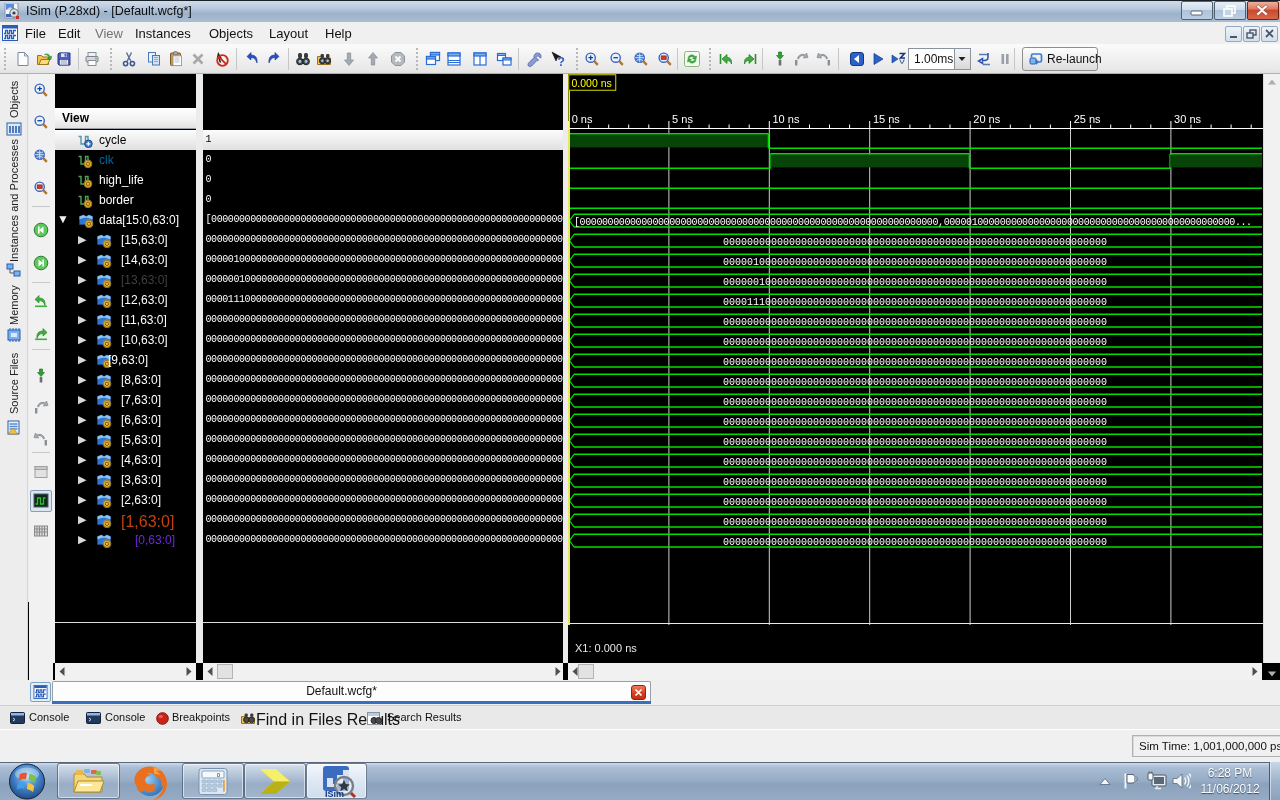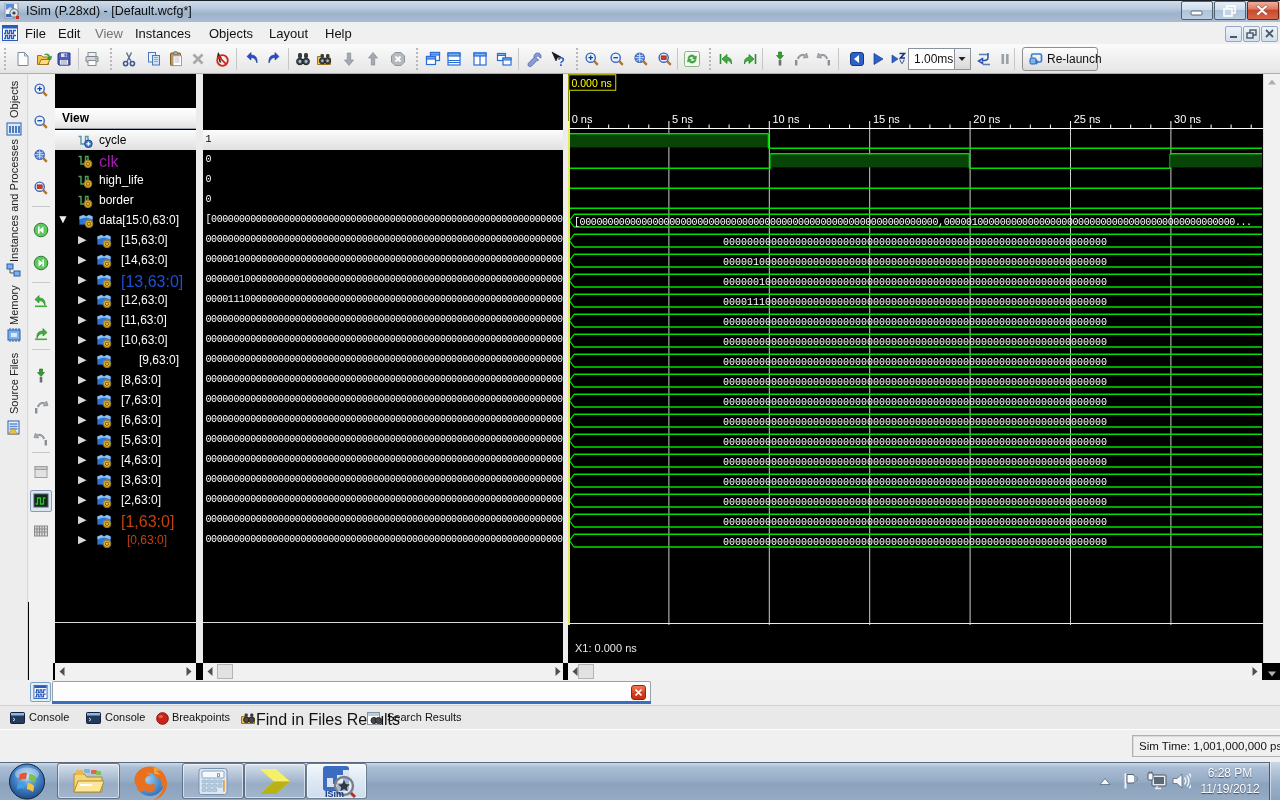--- a/index.html
+++ b/index.html
@@ -489,21 +489,21 @@
 <div class="a" style="left:99px;top:133px;font-size:12px;color:#000">cycle</div>
 <div class="a mono" style="left:205.5px;top:134px;width:357.5px;height:14px;font-size:10px;letter-spacing:-0.42px;color:#000;overflow:hidden;white-space:nowrap">1</div>
 <div class="i" style="left:77px;top:152px;width:16px;height:16px">
       <svg width="16" height="16" viewBox="0 0 16 16">
         <path d="M1.5 4.5H4V12h4.5V4.5H11V12h3" fill="none" stroke="#4aa558" stroke-width="1.4"></path>
         <circle cx="11" cy="11.8" r="4.4" fill="#fff" opacity="0.30"></circle>
         <circle cx="11" cy="11.8" r="3.6" fill="#f0bc34" stroke="#9a7210"></circle>
         <circle cx="11" cy="11.8" r="1.7" fill="none" stroke="#7a5a08" stroke-width="1"></circle>
       </svg>
     </div>
-<div class="a" style="left:99px;top:153px;font-size:16px;color:#a21caf">clk</div>
+<div class="a" style="left:99px;top:153px;font-size:12px;color:#0369a1">clk</div>
 <div class="a mono" style="left:205.5px;top:154px;width:357.5px;height:14px;font-size:10px;letter-spacing:-0.42px;color:#fff;overflow:hidden;white-space:nowrap">0</div>
 <div class="i" style="left:77px;top:172px;width:16px;height:16px">
       <svg width="16" height="16" viewBox="0 0 16 16">
         <path d="M1.5 4.5H4V12h4.5V4.5H11V12h3" fill="none" stroke="#4aa558" stroke-width="1.4"></path>
         <circle cx="11" cy="11.8" r="4.4" fill="#fff" opacity="0.30"></circle>
         <circle cx="11" cy="11.8" r="3.6" fill="#f0bc34" stroke="#9a7210"></circle>
         <circle cx="11" cy="11.8" r="1.7" fill="none" stroke="#7a5a08" stroke-width="1"></circle>
       </svg>
     </div>
 <div class="a" style="left:99px;top:173px;font-size:12px;color:#fff">high_life</div>
@@ -557,21 +557,21 @@
 <div class="a" style="left:78px;top:273px;font-size:11px;color:#dadada;line-height:13px">▶</div>
 <div class="i" style="left:96px;top:272px;width:16px;height:16px">
       <svg width="16" height="16" viewBox="0 0 16 16">
         <path d="M1.5 4.5l4-1.5 2.5 1.5 3-1.5 3.5 1.5v8h-13z" fill="#2f76d2" stroke="#1c4a8e" stroke-width="0.8"></path>
         <path d="M1.5 4.5l4-1.5 2.5 1.5 3-1.5 3.5 1.5 0 3c-4.5-2.2-9-2.2-13 0z" fill="#8ec2f2"></path>
         <circle cx="11" cy="11.8" r="4.4" fill="#fff" opacity="0.30"></circle>
         <circle cx="11" cy="11.8" r="3.6" fill="#f0bc34" stroke="#9a7210"></circle>
         <circle cx="11" cy="11.8" r="1.7" fill="none" stroke="#7a5a08" stroke-width="1"></circle>
       </svg>
     </div>
-<div class="a" style="left:121px;top:273px;font-size:16px;color:#1d4ed8">[13,63:0]</div>
+<div class="a" style="left:121px;top:273px;font-size:12px;color:#404040">[13,63:0]</div>
 <div class="a mono" style="left:205.5px;top:274px;width:357.5px;height:14px;font-size:10px;letter-spacing:-0.42px;color:#fff;overflow:hidden;white-space:nowrap">0000001000000000000000000000000000000000000000000000000000000000</div>
 <div class="a" style="left:78px;top:293px;font-size:11px;color:#dadada;line-height:13px">▶</div>
 <div class="i" style="left:96px;top:292px;width:16px;height:16px">
       <svg width="16" height="16" viewBox="0 0 16 16">
         <path d="M1.5 4.5l4-1.5 2.5 1.5 3-1.5 3.5 1.5v8h-13z" fill="#2f76d2" stroke="#1c4a8e" stroke-width="0.8"></path>
         <path d="M1.5 4.5l4-1.5 2.5 1.5 3-1.5 3.5 1.5 0 3c-4.5-2.2-9-2.2-13 0z" fill="#8ec2f2"></path>
         <circle cx="11" cy="11.8" r="4.4" fill="#fff" opacity="0.30"></circle>
         <circle cx="11" cy="11.8" r="3.6" fill="#f0bc34" stroke="#9a7210"></circle>
         <circle cx="11" cy="11.8" r="1.7" fill="none" stroke="#7a5a08" stroke-width="1"></circle>
       </svg>
@@ -605,21 +605,21 @@
 <div class="a" style="left:78px;top:353px;font-size:11px;color:#dadada;line-height:13px">▶</div>
 <div class="i" style="left:96px;top:352px;width:16px;height:16px">
       <svg width="16" height="16" viewBox="0 0 16 16">
         <path d="M1.5 4.5l4-1.5 2.5 1.5 3-1.5 3.5 1.5v8h-13z" fill="#2f76d2" stroke="#1c4a8e" stroke-width="0.8"></path>
         <path d="M1.5 4.5l4-1.5 2.5 1.5 3-1.5 3.5 1.5 0 3c-4.5-2.2-9-2.2-13 0z" fill="#8ec2f2"></path>
         <circle cx="11" cy="11.8" r="4.4" fill="#fff" opacity="0.30"></circle>
         <circle cx="11" cy="11.8" r="3.6" fill="#f0bc34" stroke="#9a7210"></circle>
         <circle cx="11" cy="11.8" r="1.7" fill="none" stroke="#7a5a08" stroke-width="1"></circle>
       </svg>
     </div>
-<div class="a" style="left:139px;top:353px;font-size:12px;color:#fff">[9,63:0]</div>
+<div class="a" style="left:108px;top:353px;font-size:12px;color:#fff">[9,63:0]</div>
 <div class="a mono" style="left:205.5px;top:354px;width:357.5px;height:14px;font-size:10px;letter-spacing:-0.42px;color:#fff;overflow:hidden;white-space:nowrap">0000000000000000000000000000000000000000000000000000000000000000</div>
 <div class="a" style="left:78px;top:373px;font-size:11px;color:#dadada;line-height:13px">▶</div>
 <div class="i" style="left:96px;top:372px;width:16px;height:16px">
       <svg width="16" height="16" viewBox="0 0 16 16">
         <path d="M1.5 4.5l4-1.5 2.5 1.5 3-1.5 3.5 1.5v8h-13z" fill="#2f76d2" stroke="#1c4a8e" stroke-width="0.8"></path>
         <path d="M1.5 4.5l4-1.5 2.5 1.5 3-1.5 3.5 1.5 0 3c-4.5-2.2-9-2.2-13 0z" fill="#8ec2f2"></path>
         <circle cx="11" cy="11.8" r="4.4" fill="#fff" opacity="0.30"></circle>
         <circle cx="11" cy="11.8" r="3.6" fill="#f0bc34" stroke="#9a7210"></circle>
         <circle cx="11" cy="11.8" r="1.7" fill="none" stroke="#7a5a08" stroke-width="1"></circle>
       </svg>
@@ -713,21 +713,21 @@
 <div class="a" style="left:78px;top:533px;font-size:11px;color:#dadada;line-height:13px">▶</div>
 <div class="i" style="left:96px;top:532px;width:16px;height:16px">
       <svg width="16" height="16" viewBox="0 0 16 16">
         <path d="M1.5 4.5l4-1.5 2.5 1.5 3-1.5 3.5 1.5v8h-13z" fill="#2f76d2" stroke="#1c4a8e" stroke-width="0.8"></path>
         <path d="M1.5 4.5l4-1.5 2.5 1.5 3-1.5 3.5 1.5 0 3c-4.5-2.2-9-2.2-13 0z" fill="#8ec2f2"></path>
         <circle cx="11" cy="11.8" r="4.4" fill="#fff" opacity="0.30"></circle>
         <circle cx="11" cy="11.8" r="3.6" fill="#f0bc34" stroke="#9a7210"></circle>
         <circle cx="11" cy="11.8" r="1.7" fill="none" stroke="#7a5a08" stroke-width="1"></circle>
       </svg>
     </div>
-<div class="a" style="left:127px;top:533px;font-size:12px;color:#c2410c">[0,63:0]</div>
+<div class="a" style="left:135px;top:533px;font-size:12px;color:#6d28d9">[0,63:0]</div>
 <div class="a mono" style="left:205.5px;top:534px;width:357.5px;height:14px;font-size:10px;letter-spacing:-0.42px;color:#fff;overflow:hidden;white-space:nowrap">0000000000000000000000000000000000000000000000000000000000000000</div>
 <div class="a" style="left:196px;top:74px;width:7px;height:589px;background:#ececec"></div>
 <div class="a" style="left:563px;top:74px;width:5px;height:589px;background:#ececec"></div>
 <svg class="a" style="left:568px;top:74px" width="695" height="606" viewBox="0 0 695 606">
       <rect x="0" y="0" width="695" height="606" fill="#000"></rect>
       <line x1="0.5" y1="55" x2="0.5" y2="551" stroke="#cdcdcd" stroke-width="1"></line>
       <line x1="100.9" y1="55" x2="100.9" y2="551" stroke="#cdcdcd" stroke-width="1"></line>
       <line x1="201.3" y1="55" x2="201.3" y2="551" stroke="#cdcdcd" stroke-width="1"></line>
       <line x1="301.7" y1="55" x2="301.7" y2="551" stroke="#cdcdcd" stroke-width="1"></line>
       <line x1="402.1" y1="55" x2="402.1" y2="551" stroke="#cdcdcd" stroke-width="1"></line>
@@ -901,20 +901,21 @@
 
 <div class="a" style="left:0;top:680px;width:1280px;height:25px;background:#efefef"></div>
 <div class="a" style="left:30px;top:682px;width:21px;height:20px;background:#e4eef8;border:1px solid #7ba2c8;border-radius:2px"></div>
 <svg class="a" style="left:33px;top:685px" width="15" height="14" viewBox="0 0 16 16">
       <rect x="0.5" y="0.5" width="15" height="15" fill="#fff" stroke="#2a5cb8"></rect>
       <rect x="1" y="1" width="14" height="2.5" fill="#2a5cb8"></rect>
       <path d="M2 8.5h1.5v-3h2v3h2v-3h2v3h2v-3h2.5" fill="none" stroke="#2a5cb8" stroke-width="1.3"></path>
       <path d="M2 13.5h1.5v-3h2v3h2v-3h2v3h2v-3h2.5" fill="none" stroke="#2a5cb8" stroke-width="1.3"></path>
     </svg>
 <div class="a" style="left:52px;top:681px;width:599px;height:20px;background:#fdfdfd;border:1px solid #9aa0a8;border-bottom:none;border-radius:2px 2px 0 0"></div>
+<div class="a" style="left:52px;top:684px;width:579px;height:16px;text-align:center;font-size:12px;color:#111">Default.wcfg*</div>
 <div class="a" style="left:52px;top:701px;width:599px;height:3px;background:#3a6ebf"></div>
 <div class="a" style="left:631px;top:685px;width:15px;height:15px;background:linear-gradient(180deg,#f07a5a,#d23c1e 60%,#c03014);border:1px solid #8e2410;border-radius:3px"></div>
 <svg class="a" style="left:633px;top:687px" width="11" height="11">
       <path d="M2.5 2.5l6 6M8.5 2.5l-6 6" stroke="#fff" stroke-width="1.7"></path>
     </svg>
 <div class="a" style="left:0;top:705px;width:1280px;height:24px;background:#e9e9e9;border-top:1px solid #d0d0d0"></div>
 <div class="i" style="left:10px;top:711px;width:16px;height:15px">
       <svg width="16" height="15" viewBox="0 0 16 15">
         <rect x="0.5" y="1.5" width="14" height="11" rx="1" fill="#223a5e" stroke="#13223a"></rect>
         <rect x="1" y="2" width="13" height="2.5" fill="#8fb4e8"></rect>
@@ -1044,15 +1045,15 @@
       <rect x="8" y="6" width="10" height="7" fill="#5a6878"></rect>
       <path d="M11 15v2M9 17.5h6" stroke="#e8ecf0" stroke-width="1.4"></path>
       <rect x="2" y="2" width="5" height="7" rx="1" fill="#f4f6f8" stroke="#4a5866"></rect>
       <path d="M3.2 2V0.5M5.8 2V0.5" stroke="#4a5866" stroke-width="1"></path>
     </svg>
 <svg class="a" style="left:1171px;top:772px" width="20" height="18" viewBox="0 0 20 18">
       <path d="M2 6.5h4l5-4.5v14l-5-4.5H2z" fill="#f4f6f8" stroke="#5a6878" stroke-width="0.8"></path>
       <path d="M13.5 5.5c1.5 2 1.5 5 0 7M16 3.5c2.5 3.2 2.5 7.8 0 11M18.3 1.8c3.5 4.5 3.5 10 0 14.5" stroke="#f4f6f8" stroke-width="1.4" fill="none"></path>
     </svg>
 <div class="a" style="left:1196px;top:766px;width:68px;height:14px;text-align:center;font-size:12px;color:#fff;text-shadow:0 1px 1px rgba(20,40,60,0.7)">6:28 PM</div>
-<div class="a" style="left:1196px;top:782px;width:68px;height:14px;text-align:center;font-size:12px;color:#fff;text-shadow:0 1px 1px rgba(20,40,60,0.7)">11/19/2012</div>
+<div class="a" style="left:1196px;top:782px;width:68px;height:14px;text-align:center;font-size:12px;color:#fff;text-shadow:0 1px 1px rgba(20,40,60,0.7)">11/06/2012</div>
 <div class="a" style="left:1269px;top:762px;width:11px;height:38px;background:linear-gradient(180deg,#c8d6e6,#9fb4cb 50%,#8aa2bd);border-left:1px solid #4a5a6e;box-shadow:inset 1px 0 0 rgba(255,255,255,0.5)"></div>
 
 </div>
 </body></html>

